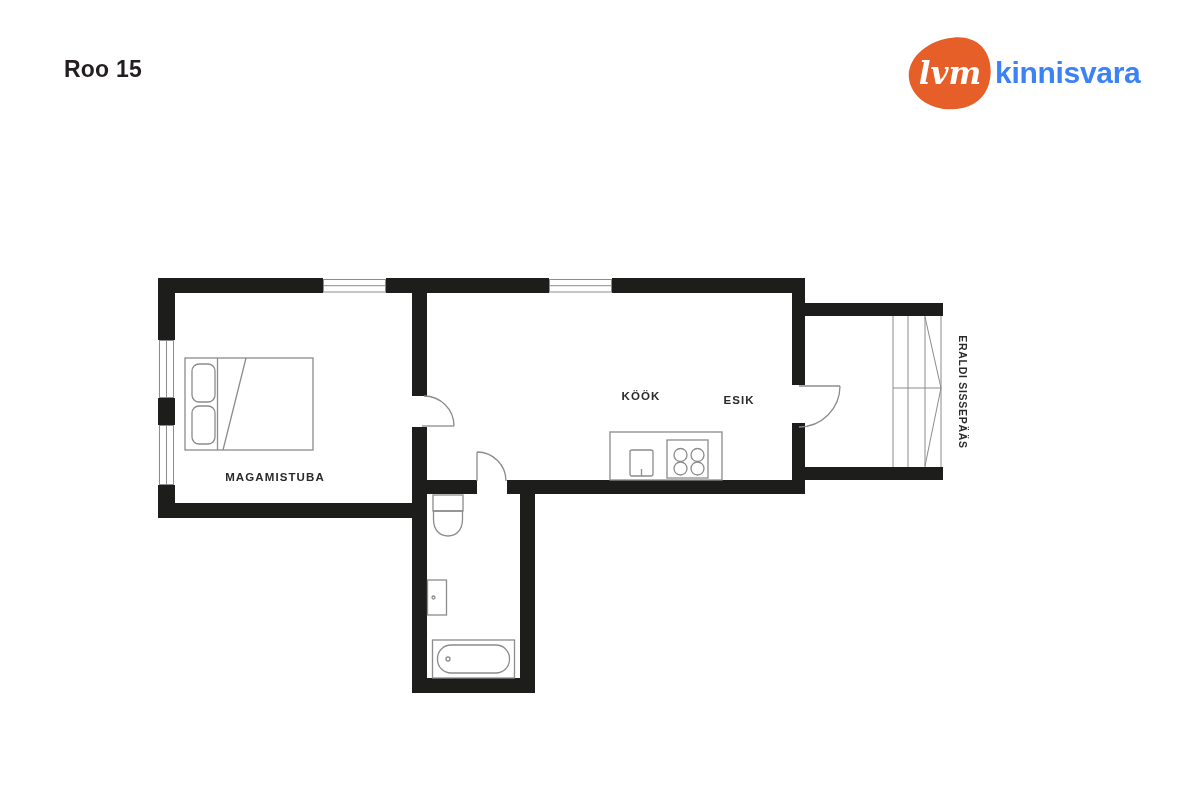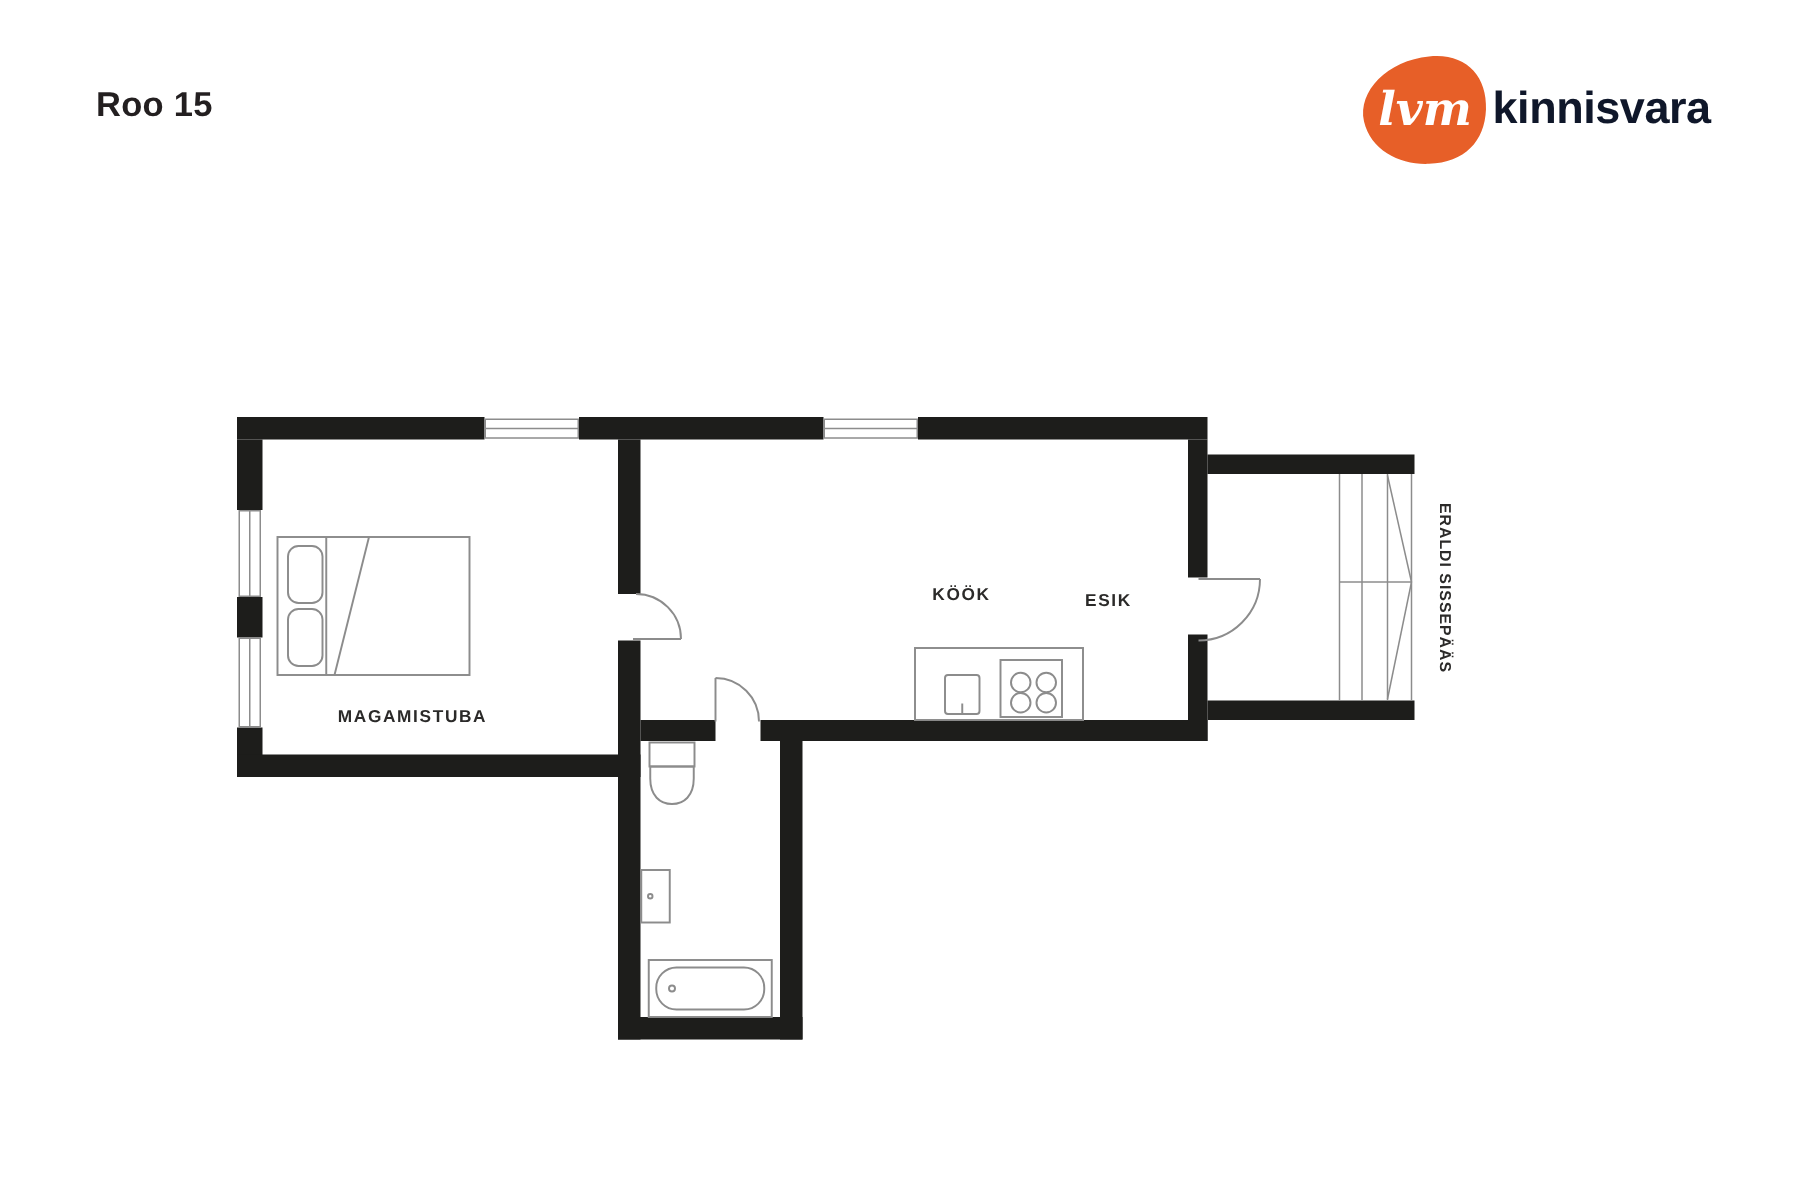--- a/index.html
+++ b/index.html
@@ -22,21 +22,21 @@
 
 <div id="page">
 
   <div class="plan-title">Roo 15</div>
 
   <div class="logo">
     <svg class="logo-mark" viewBox="0 0 100 86">
       <path d="M53 3 C80 0 97 17 96 43 C95 67 80 83 53 84 C32 85 9 74 4 52 C-1 29 22 6 53 3 Z" fill="#e75f28"></path>
       <text x="50" y="55" text-anchor="middle" font-family="DejaVu Serif, serif" font-style="italic" font-weight="bold" font-size="35" fill="#ffffff">lvm</text>
     </svg>
-    <div class="brand-name" style="color: #0f172a;">kinnisvara</div>
+    <div class="brand-name" style="color: #3b82f6;">kinnisvara</div>
   </div>
 
   <svg class="plan-svg" width="1200" height="800" viewBox="0 0 1200 800">
 
     <g fill="#1d1d1b">
 
       <rect x="158" y="278" width="165" height="15"></rect>
       <rect x="386" y="278" width="163" height="15"></rect>
       <rect x="612" y="278" width="193" height="15"></rect>
 

